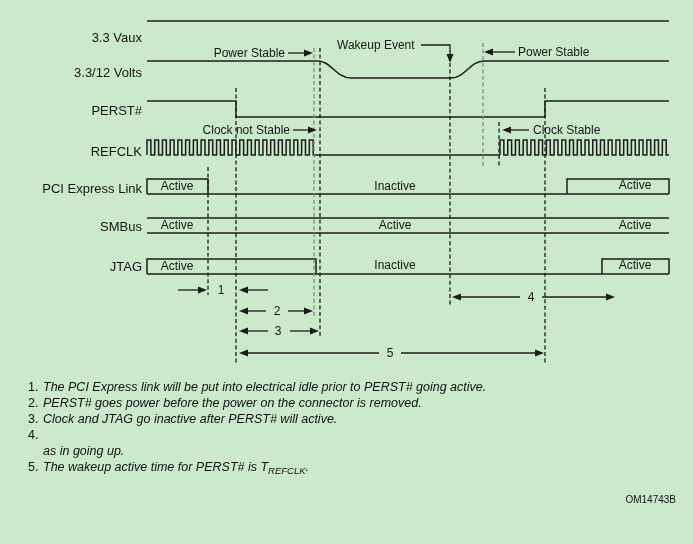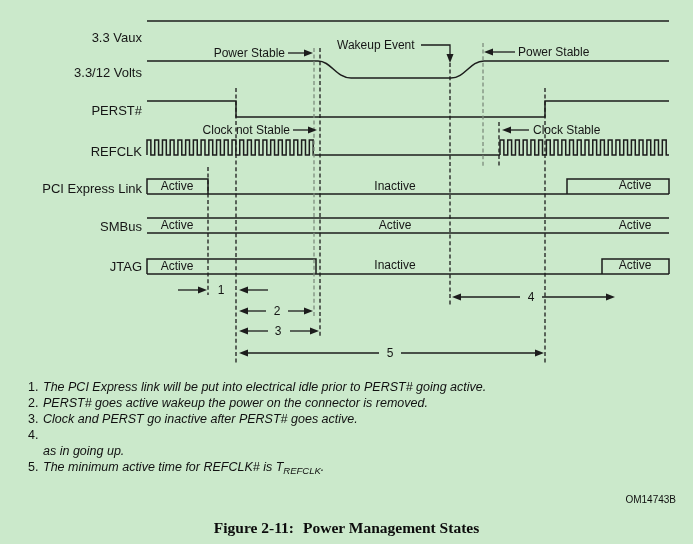--- a/index.html
+++ b/index.html
@@ -130,35 +130,32 @@
     <polygon class="tri" points="544,353 535,349.5 535,356.5"></polygon>
   </svg>
 
   <div class="footnotes">
     <div class="fn-row">
       <span class="fn-num">1.</span>
       <span class="fn-text">The PCI Express link will be put into electrical idle prior to PERST# going active.</span>
     </div>
     <div class="fn-row">
       <span class="fn-num">2.</span>
-      <span class="fn-text">PERST# goes active wakeup the power on the connector is removed.</span>
+      <span class="fn-text">PERST# goes power before the power on the connector is removed.</span>
     </div>
     <div class="fn-row">
       <span class="fn-num">3.</span>
-      <span class="fn-text">Clock and PERST go inactive after PERST# goes active.</span>
+      <span class="fn-text">Clock and JTAG go inactive after PERST# will active.</span>
     </div>
     <div class="fn-row">
       <span class="fn-num">4.</span>
       <span class="fn-text"><br><span>as in going up.</span></span>
     </div>
     <div class="fn-row">
       <span class="fn-num">5.</span>
-      <span class="fn-text"><span>The minimum active time for REFCLK# is T</span><span class="fn-sub">REFCLK</span><span>.</span></span>
+      <span class="fn-text"><span>The wakeup active time for PERST# is T</span><span class="fn-sub">REFCLK</span><span>.</span></span>
     </div>
   </div>
 
   <div class="om">OM14743B</div>
 
-  <div class="caption">
-    <span>Figure 2-11:</span><span class="gap"></span><span>Power Management States</span>
-  </div>
 
 </div>
 
 </body></html>

